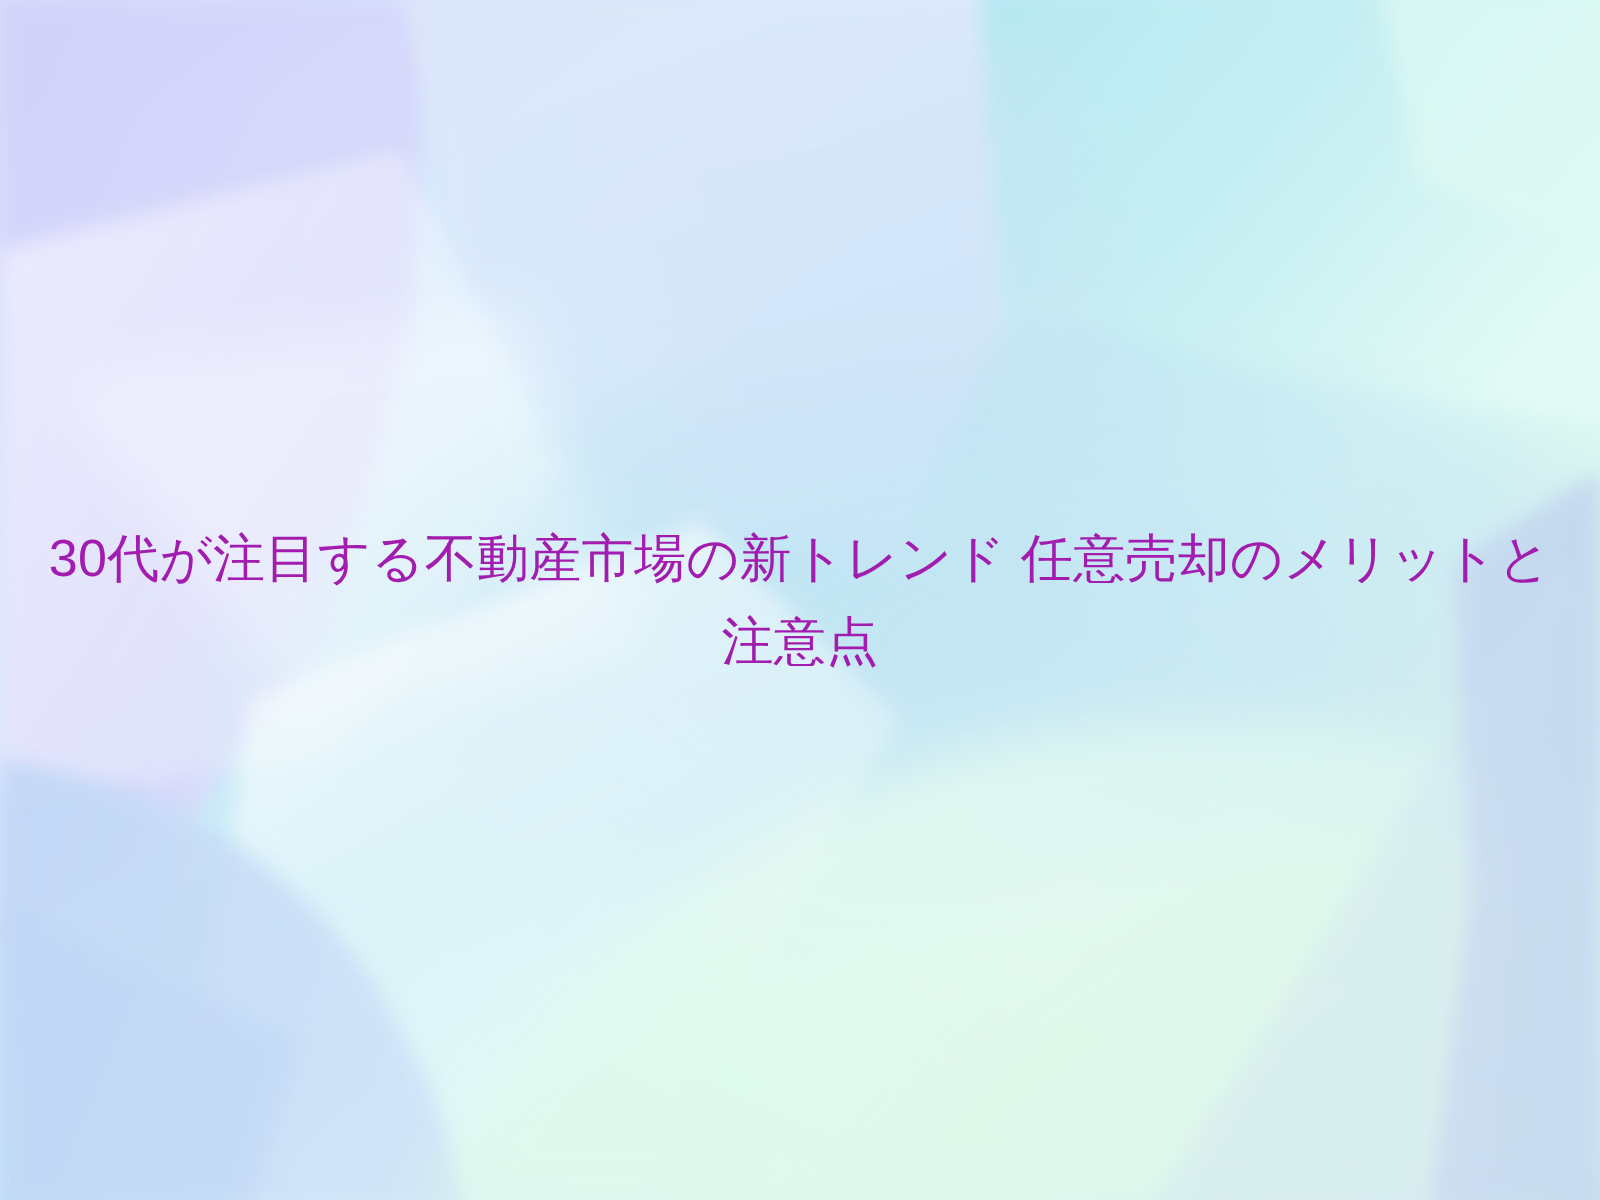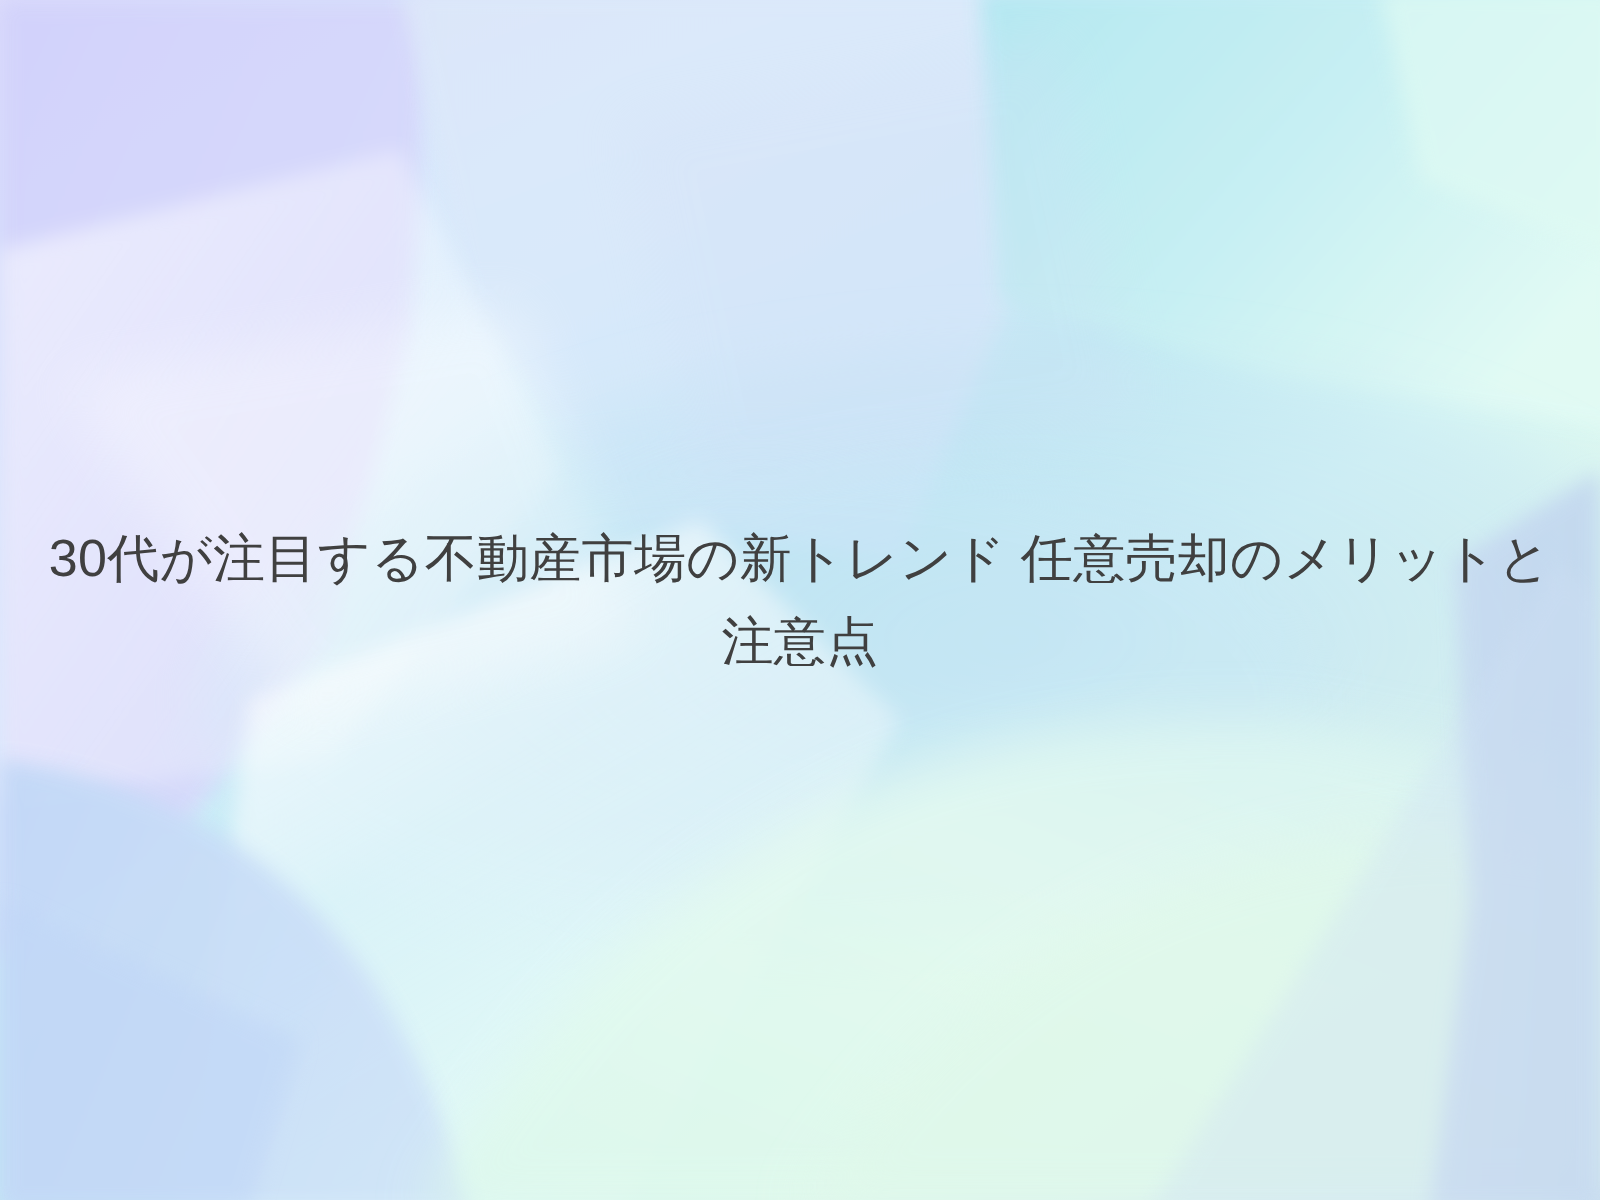--- a/index.html
+++ b/index.html
@@ -37,21 +37,21 @@
   #title-text {
     width: 1530px;
     margin: 0;
     padding: 0;
     text-align: center;
     font-family: "Liberation Sans", "DejaVu Sans", sans-serif;
     font-size: 52px;
     font-weight: 300;
     line-height: 1.6;
     letter-spacing: 0.3px;
-    color: #404040;
+    color: #a21caf;
     word-break: normal;
     white-space: normal;
   }
 </style>
 </head>
 <body>
 
 <div id="slide">
 
   <svg id="bg-layer" viewBox="0 0 1600 1200" preserveAspectRatio="none" xmlns="http://www.w3.org/2000/svg">

